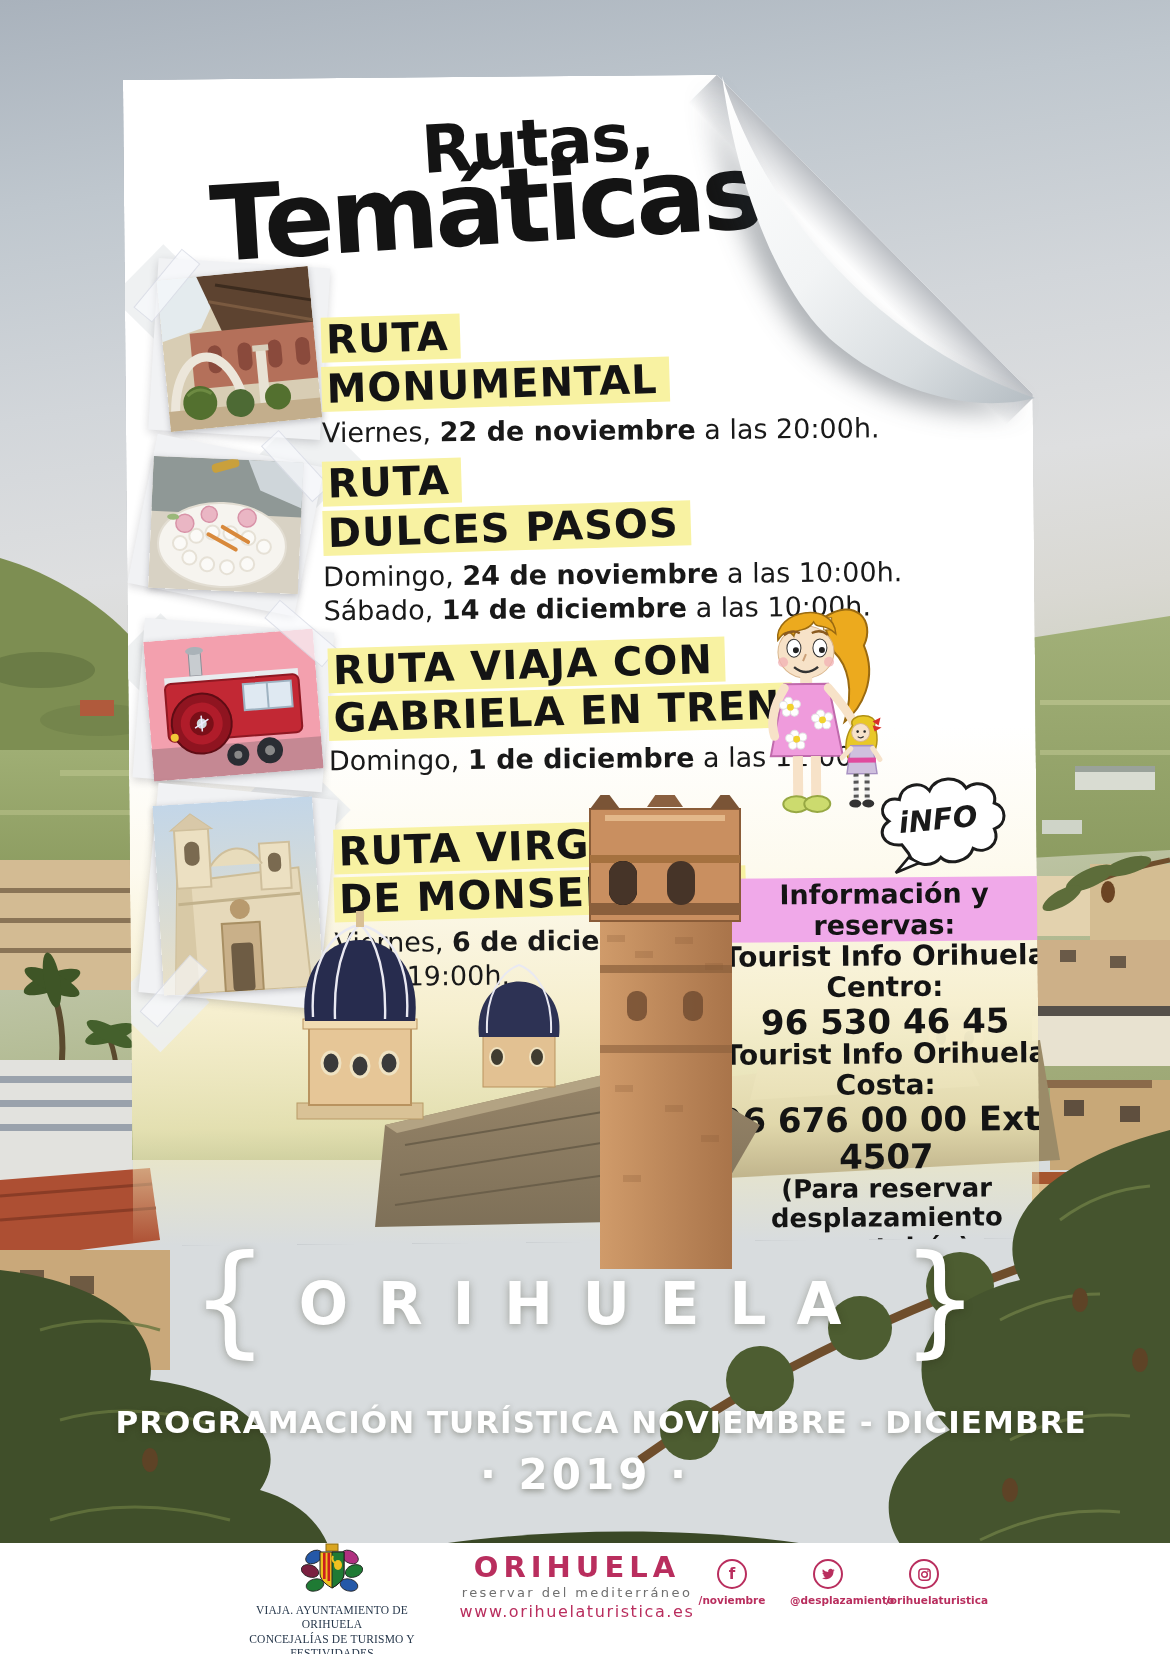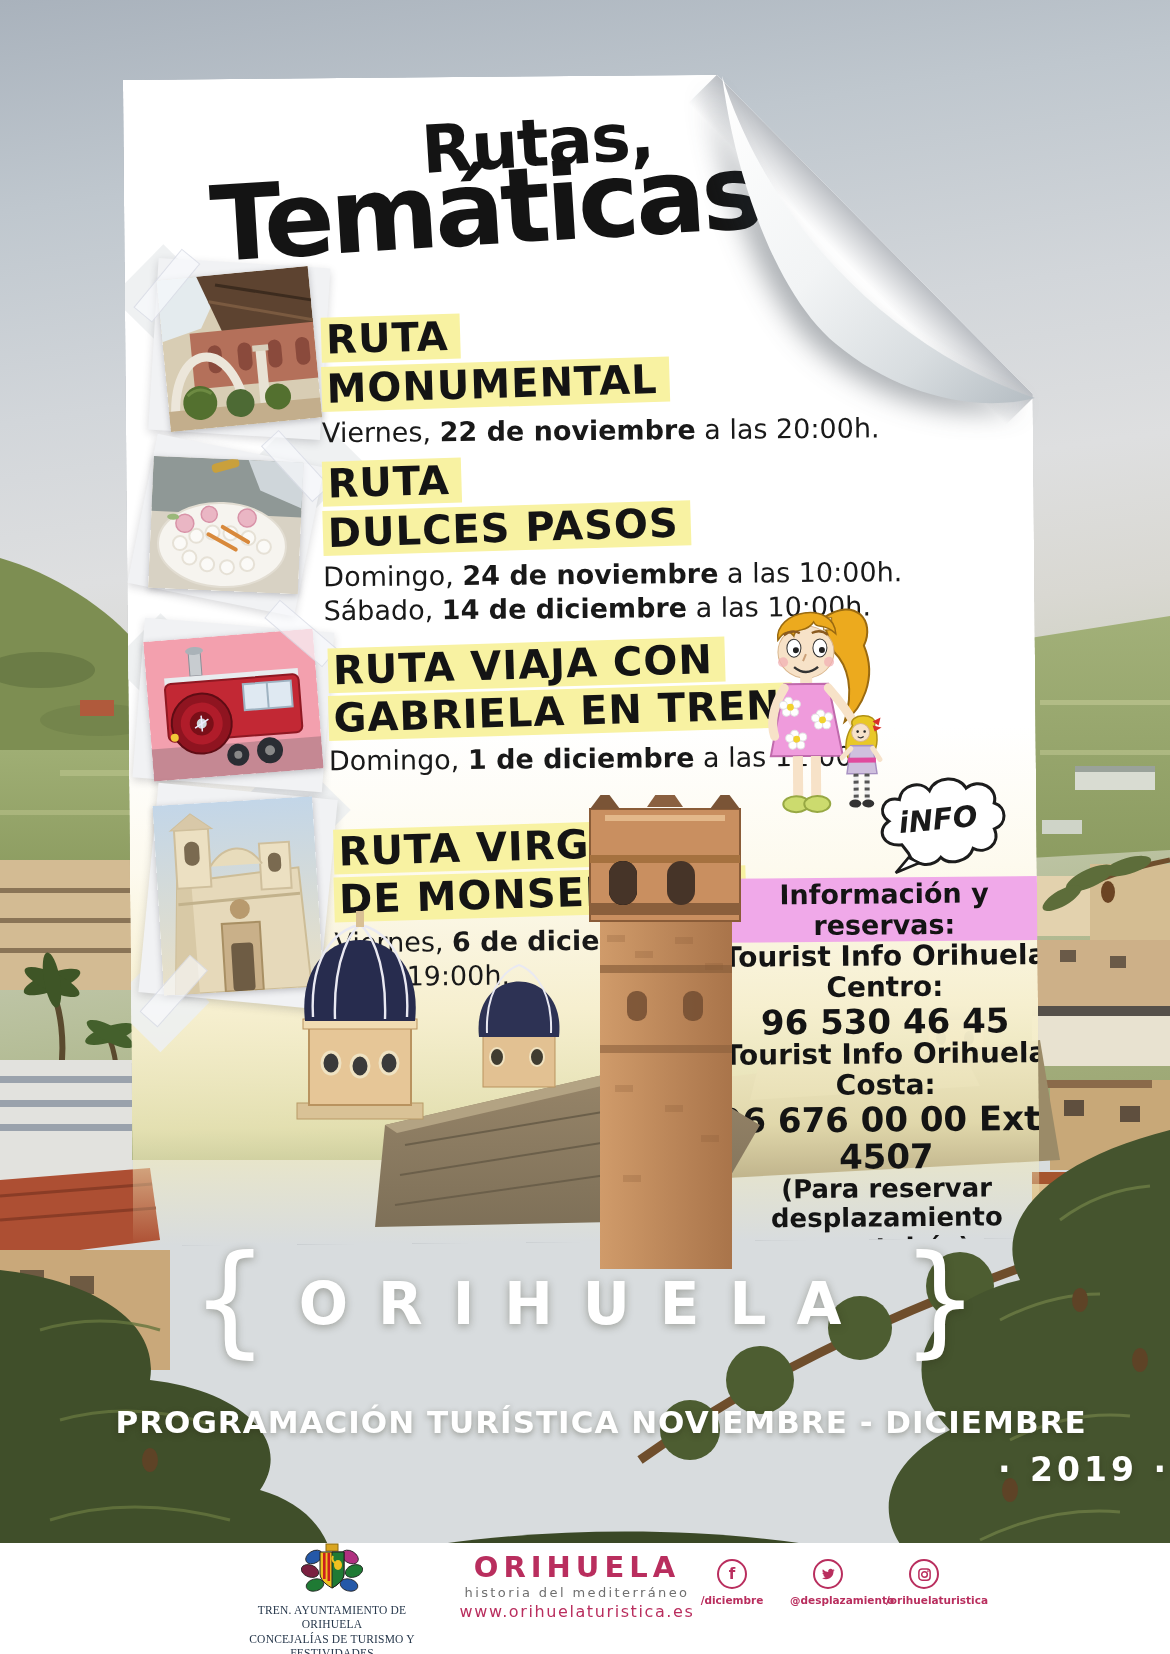--- a/index.html
+++ b/index.html
@@ -65,22 +65,22 @@
 
   
   .orihuela{position:absolute;left:0;top:1238px;width:1170px;z-index:6;color:#fff;
             display:flex;justify-content:center;align-items:center;gap:30px;
             text-shadow:0 2px 8px rgba(40,40,20,.35);}
   .orihuela .brace{font-size:122px;font-weight:400;line-height:1;}
   .orihuela .nm{font-size:58px;font-weight:700;letter-spacing:30px;padding-top:10px;}
   .program{position:absolute;left:0;top:1404px;width:1170px;z-index:6;text-align:center;
            color:#fff;font-size:31px;font-weight:700;letter-spacing:1px;
            text-shadow:0 2px 6px rgba(40,40,20,.4);margin-left:16px;}
-  .year{position:absolute;left:0;top:1450px;width:1170px;z-index:6;text-align:right;
-        color:#fff;font-size:33px;font-weight:700;letter-spacing:4px;
+  .year{position:absolute;left:0;top:1450px;width:1170px;z-index:6;text-align:center;
+        color:#fff;font-size:42px;font-weight:700;letter-spacing:4px;
         text-shadow:0 2px 6px rgba(40,40,20,.4);}
 
   
   .footer{position:absolute;left:0;top:1543px;width:1170px;height:111px;background:#fff;z-index:7;}
   .council{position:absolute;left:226px;top:0;width:212px;text-align:center;}
   .council .t{font-family:"Liberation Serif",serif;color:#26374b;font-size:11.5px;
               line-height:1.25;letter-spacing:.2px;}
   .brand{position:absolute;left:452px;top:10px;width:250px;text-align:center;}
   .brand .nm{position:relative;display:inline-block;color:#b92e5e;font-size:29px;
              font-weight:700;letter-spacing:5px;line-height:1;}
@@ -586,34 +586,34 @@
         <rect x="24" y="1" width="12" height="7" fill="#d9a520" stroke="#8a6a10"></rect>
         <g stroke="#222" stroke-width="1">
           <path d="M18,9 h24 v22 c0,8 -12,14 -12,14 c0,0 -12,-6 -12,-14 Z" fill="#f0c020"></path>
           <path d="M30,9 h12 v22 c0,8 -12,14 -12,14 Z" fill="#1f7a34"></path>
         </g>
         <rect x="21" y="10" width="2.6" height="26" fill="#cc1f1f"></rect>
         <rect x="25.5" y="10" width="2.6" height="28" fill="#cc1f1f"></rect>
         <ellipse cx="36" cy="22" rx="4" ry="5" fill="#f0c020"></ellipse>
         <path d="M33,20 q-4,-3 -2,-7" stroke="#f0c020" stroke-width="2" fill="none"></path>
       </svg>
-      <div class="t">TREN. AYUNTAMIENTO DE ORIHUELA</div>
+      <div class="t">VIAJA. AYUNTAMIENTO DE ORIHUELA</div>
       <div class="t">CONCEJALÍAS DE TURISMO Y FESTIVIDADES</div>
     </div>
 
     <div class="brand">
       <span class="nm">ORIHUELA</span>
-      <div class="sub">historia del mediterráneo</div>
+      <div class="sub">reservar del mediterráneo</div>
       <div class="url">www.orihuelaturistica.es</div>
     </div>
 
     <div class="social">
       <div class="sitem">
         <div class="scirc">f</div>
-        <div class="slabel">/diciembre</div>
+        <div class="slabel">/noviembre</div>
       </div>
       <div class="sitem">
         <div class="scirc">
           <svg width="16" height="16" viewBox="0 0 24 24" fill="#b92e5e">
               <path d="M22 6c-.7.3-1.4.5-2.2.6.8-.5 1.4-1.2 1.7-2.1-.8.4-1.6.8-2.5 1a3.9 3.9 0 0 0-6.7 3.6A11 11 0 0 1 4.2 5a3.9 3.9 0 0 0 1.2 5.2c-.6 0-1.2-.2-1.8-.5 0 1.9 1.4 3.5 3.1 3.9-.5.2-1.1.2-1.7.1.5 1.6 2 2.7 3.6 2.7A7.9 7.9 0 0 1 3 18a11 11 0 0 0 6 1.8c7.2 0 11.2-6 11.2-11.2v-.5c.7-.6 1.3-1.3 1.8-2.1z"></path>
             </svg>
         </div>
         <div class="slabel">@desplazamiento</div>
       </div>
       <div class="sitem">

